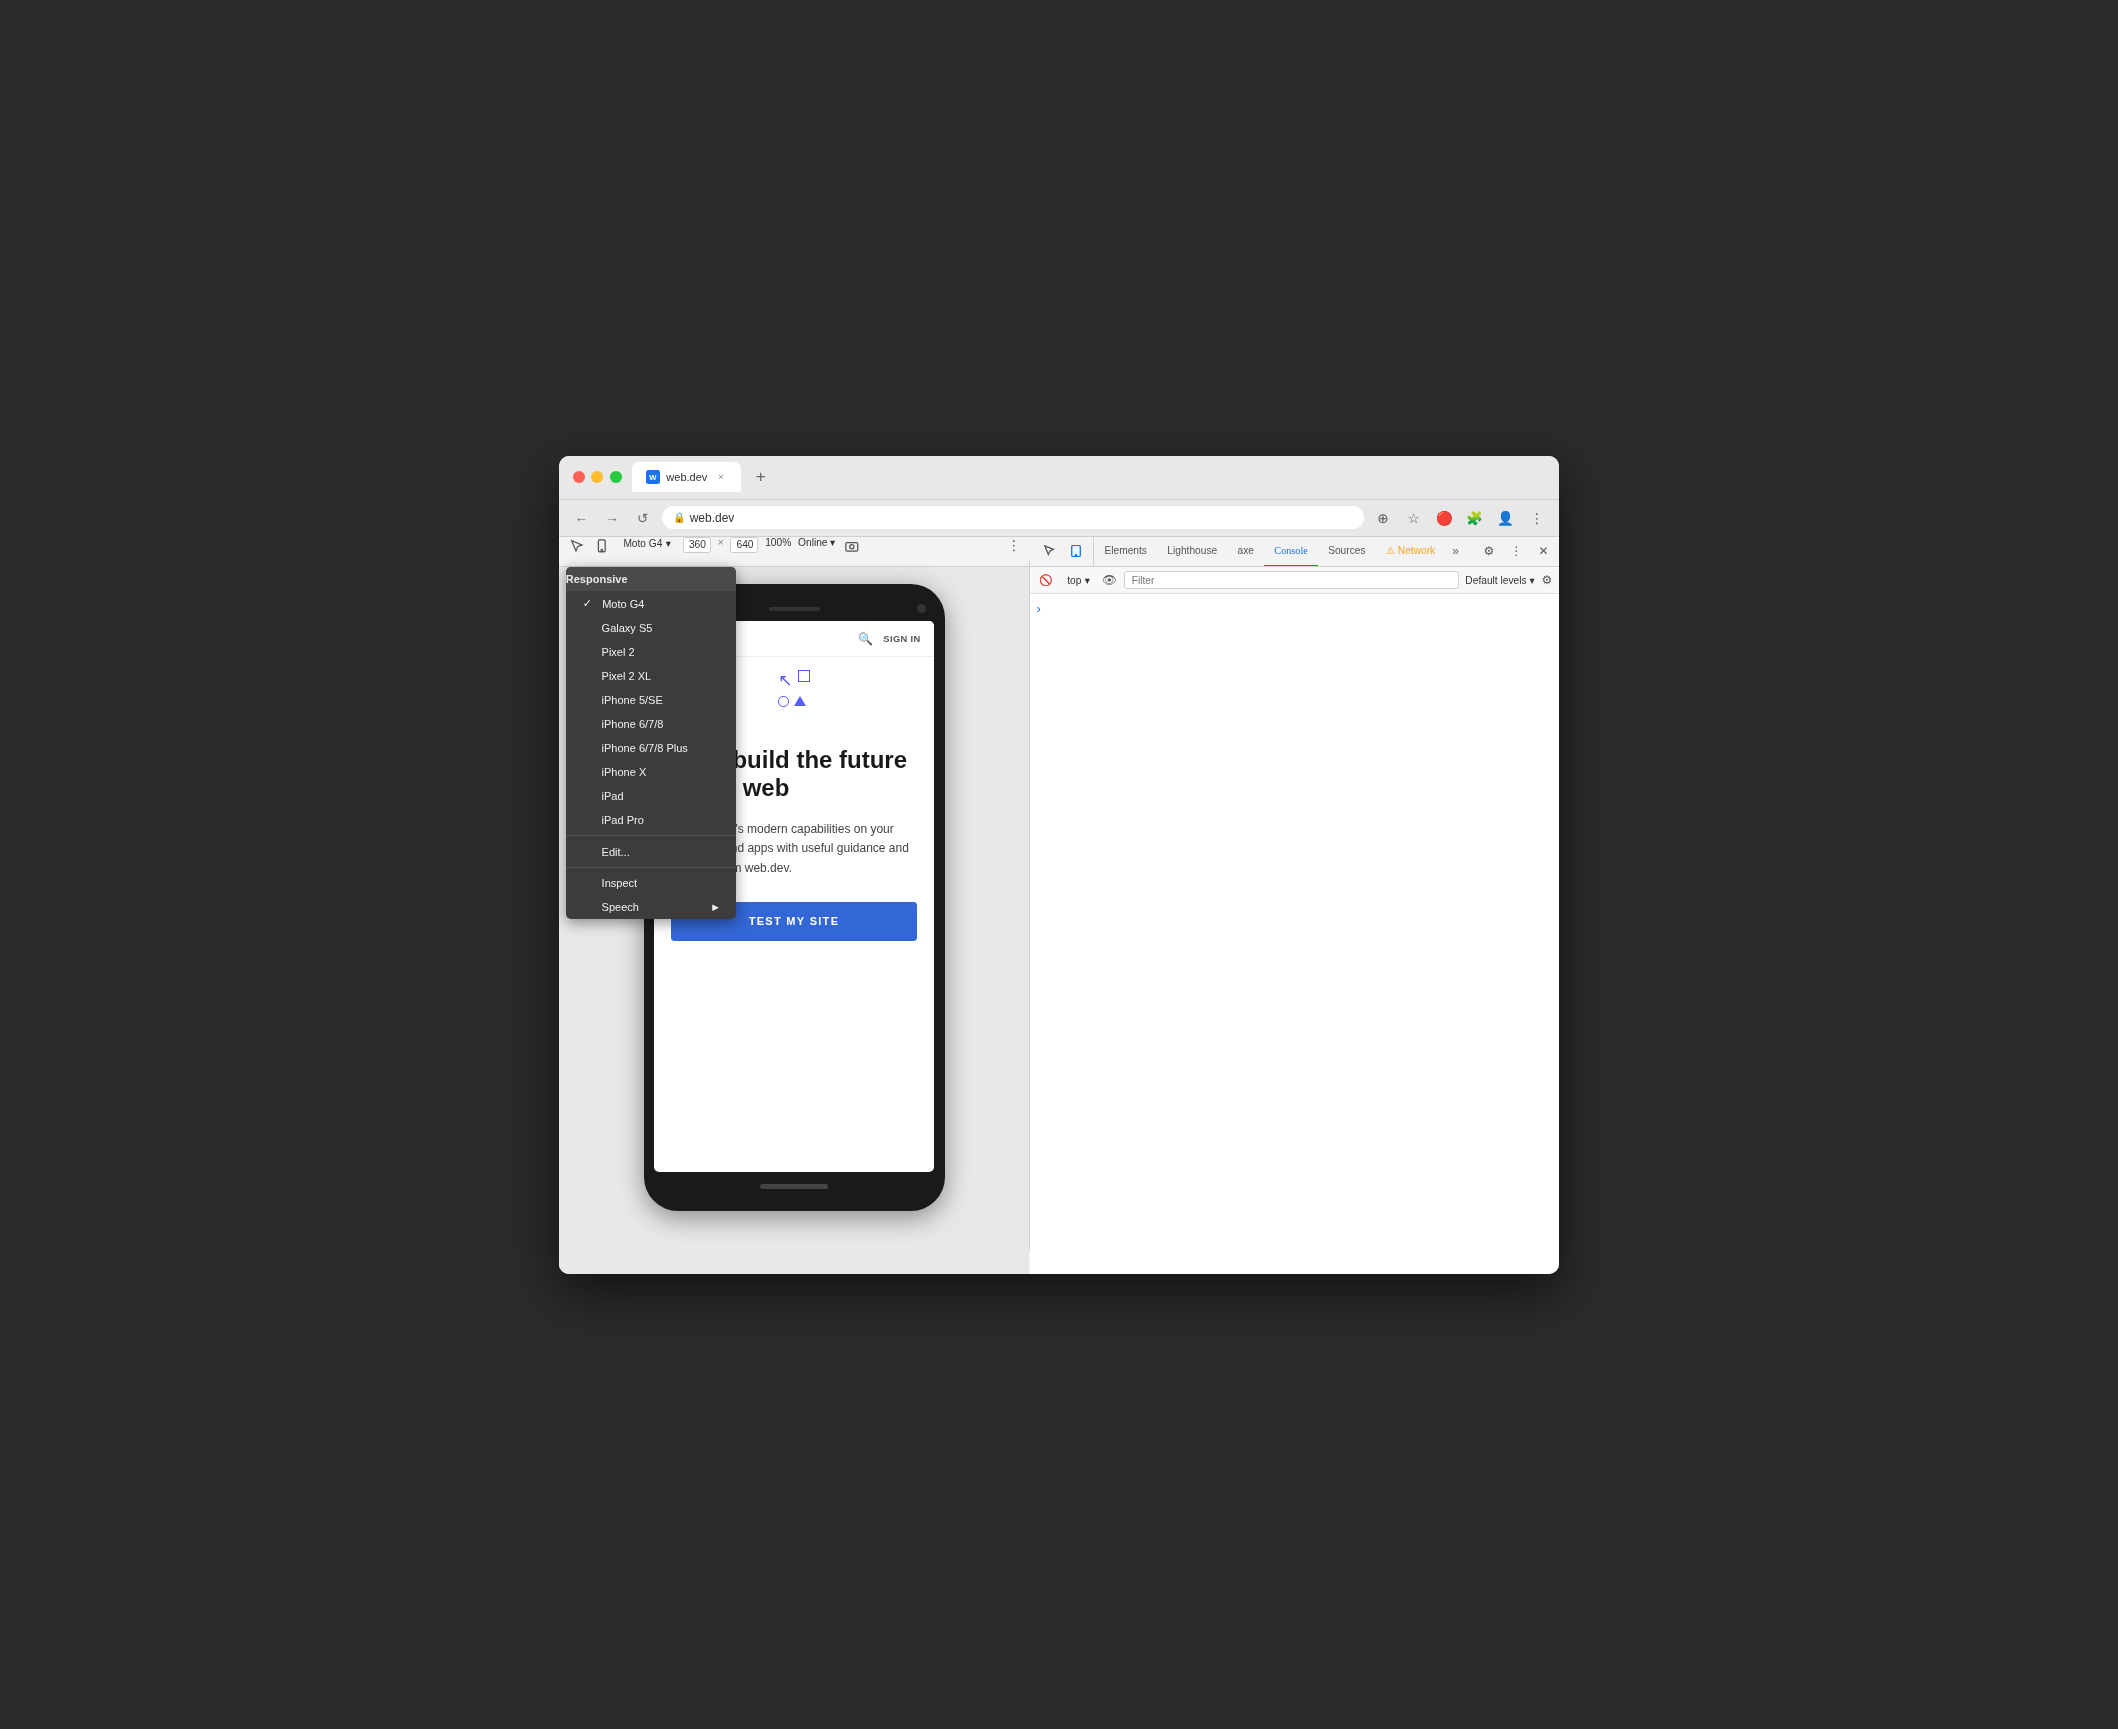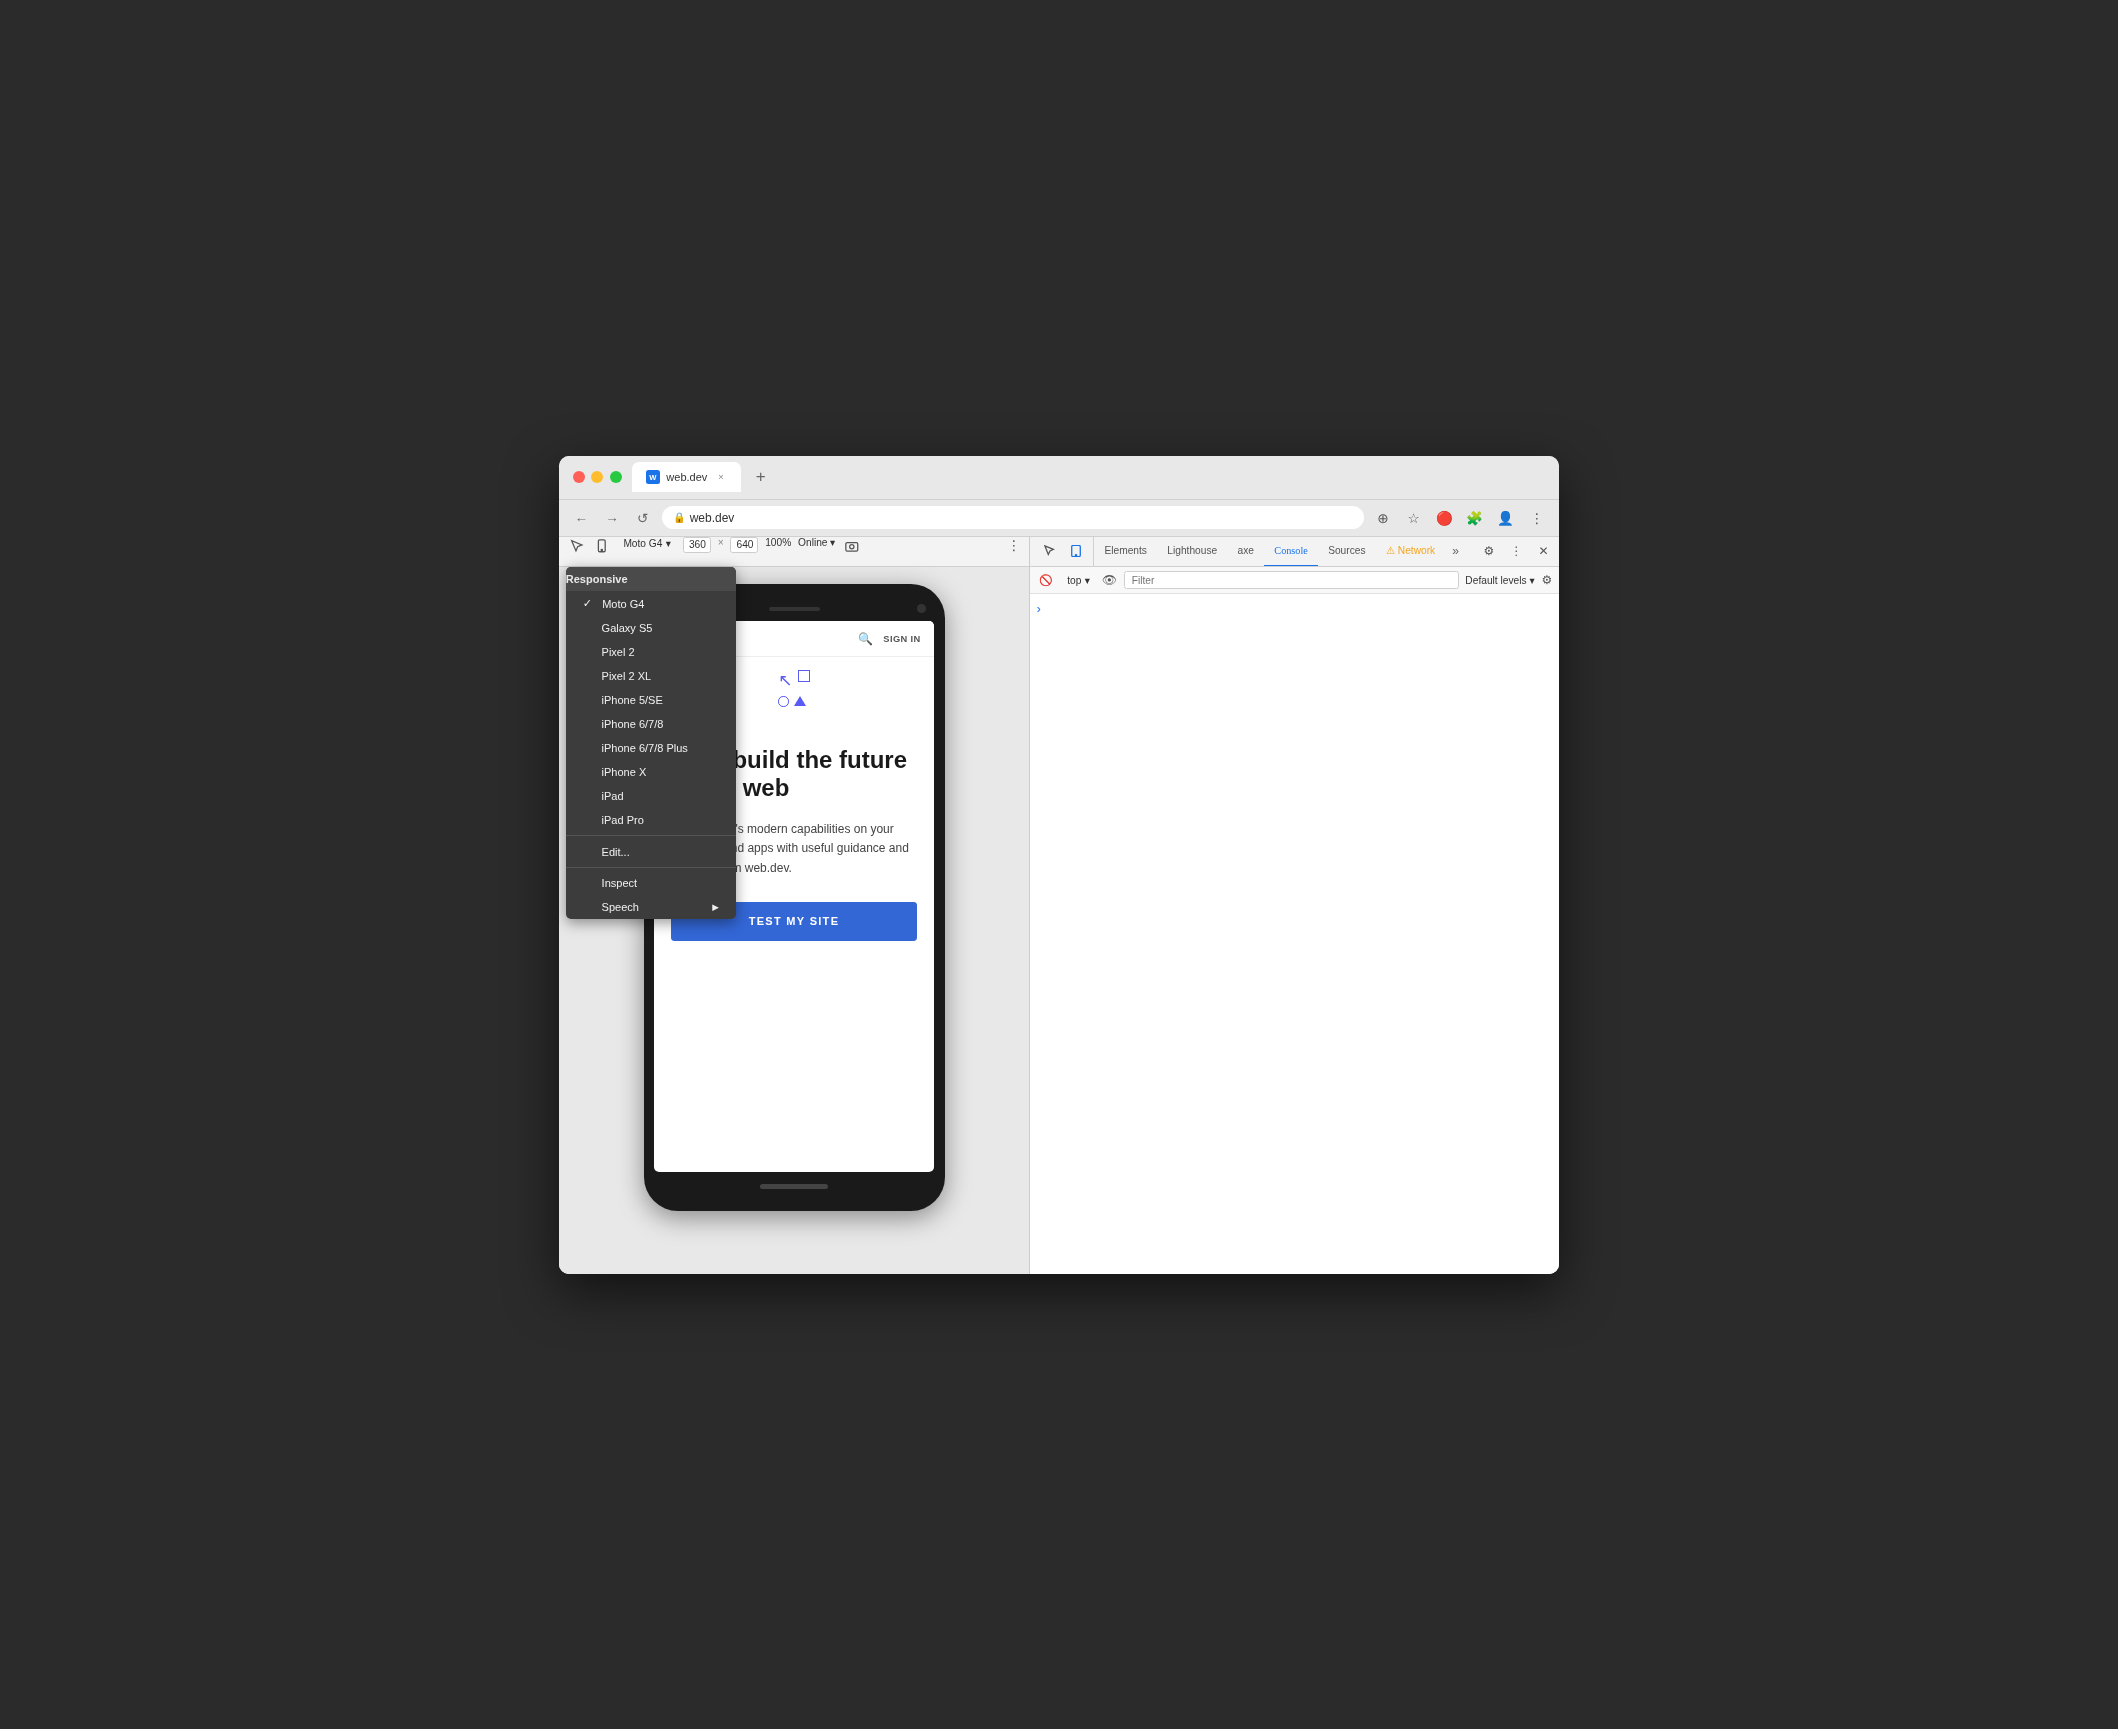--- a/index.html
+++ b/index.html
@@ -367,20 +367,21 @@
       font-weight: 700;
       cursor: default;
     }
     
     .devtools-panel {
       flex: 1;
       background: white;
       display: flex;
       flex-direction: column;
       border-left: 0.8px solid #ccc;
+      border-radius: 28px;
     }
     .devtools-tabs {
       background: #f3f3f3;
       height: 30.5px;
       display: flex;
       align-items: stretch;
       border-bottom: 0.8px solid #d0d0d0;
       padding: 0 3.4px;
     }
     .devtools-tab {

